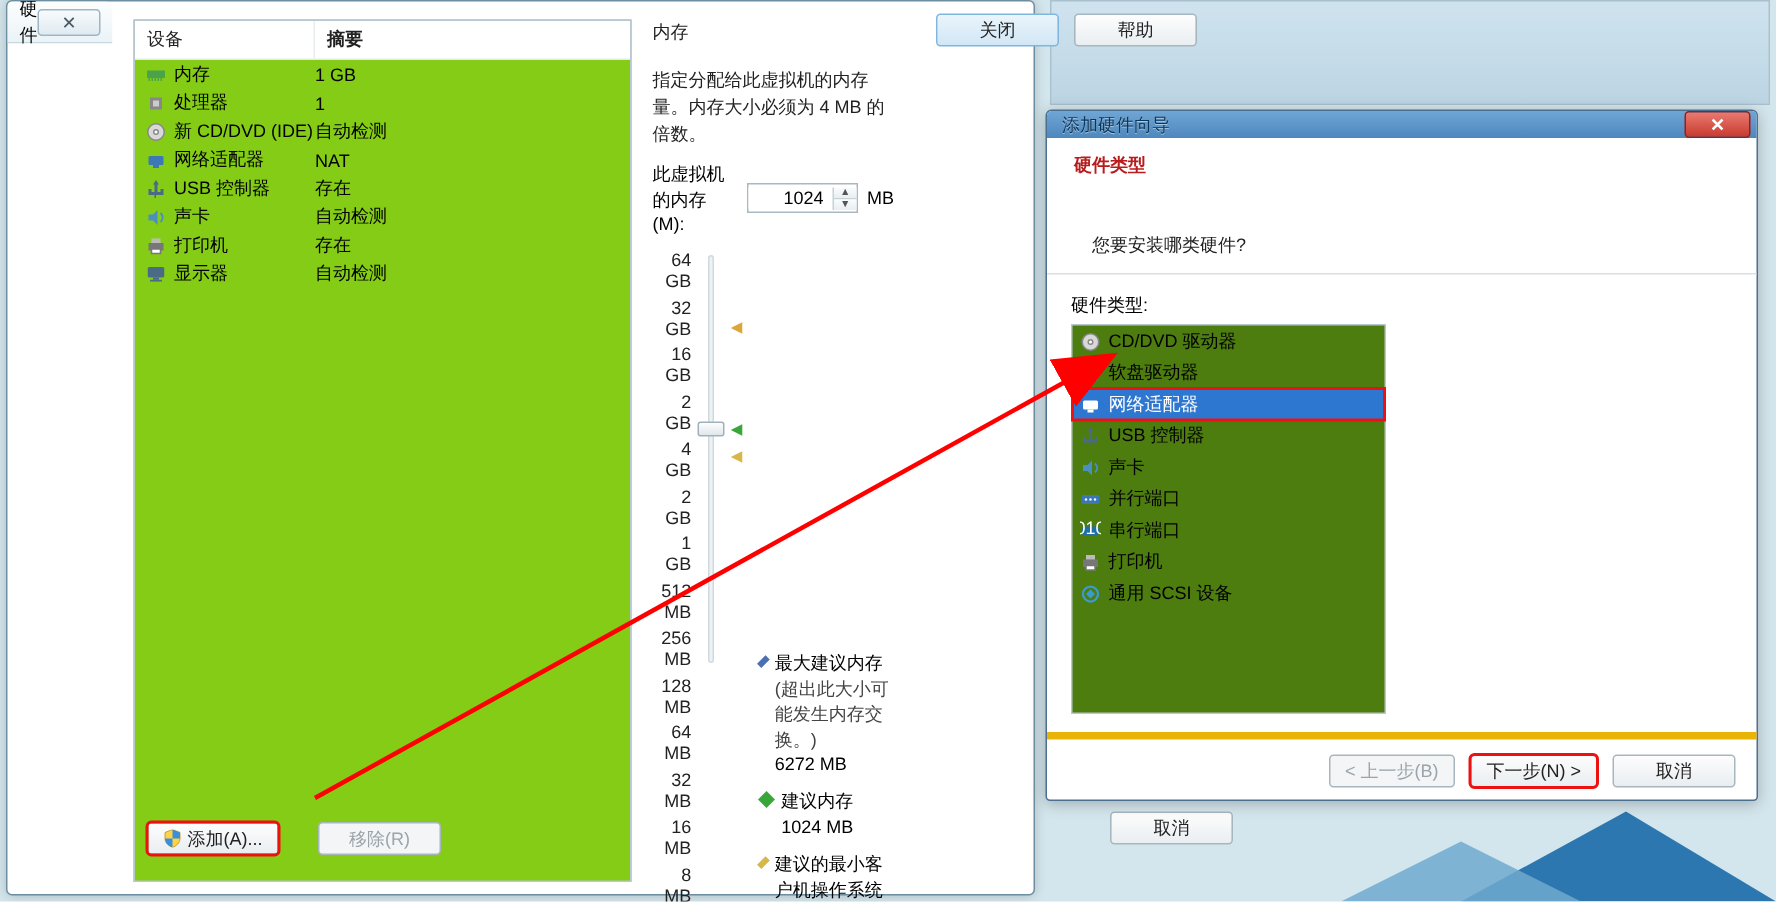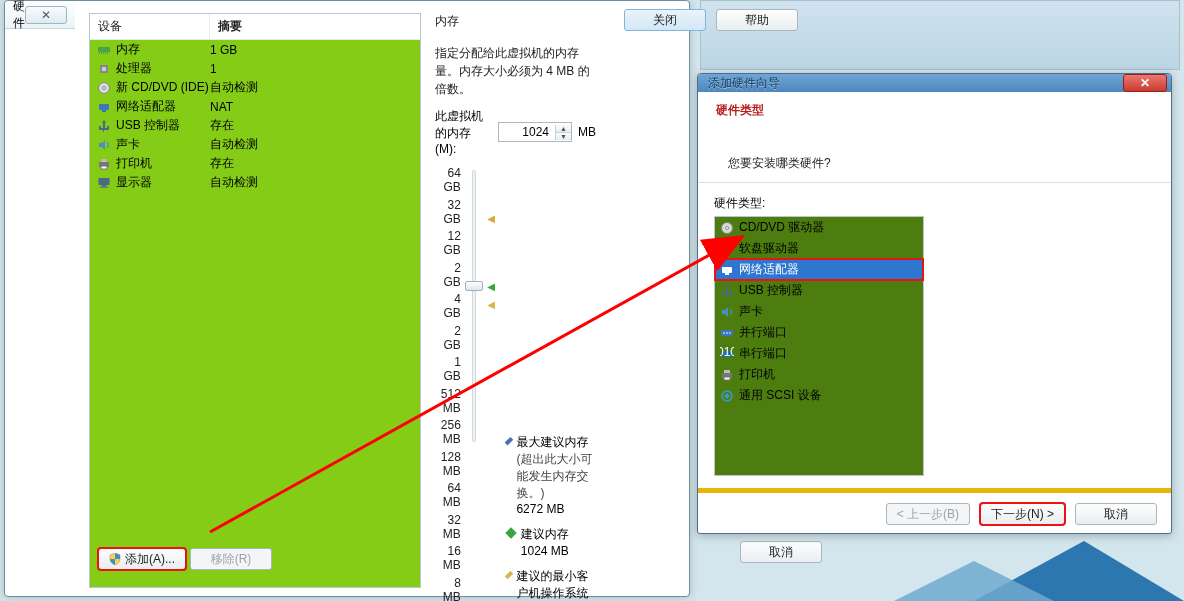--- a/index.html
+++ b/index.html
@@ -31,21 +31,21 @@
   }
   .hw-table-head { display:flex; background:#fff; border-bottom:1px solid #e4e9ec; }
   .hw-col { padding:4px 8px; font-weight:normal; color:#222; }
   .hw-col.dev { width:120px; border-right:1px solid #e8edf0;}
   .hw-col.sum { flex:1;font-weight:bold; }
   .hw-rows { flex:1; }
   .hw-row { display:flex; align-items:center; padding:1px 6px; white-space:nowrap; }
   .hw-row .ic { width:16px; height:14px; margin-right:4px; display:inline-flex; align-items:center; justify-content:center; }
   .hw-dev { width:114px; display:flex; align-items:center; }
   .hw-sum { flex:1; }
-  .hw-btnrow { display:flex; gap:4px; padding:6px 8px 0 8px; }
+  .hw-btnrow { display:flex; gap:26px; padding:6px 8px 0 8px; }
   .btn {
     min-width:82px; height:22px; border:1px solid #a8b7bf; border-radius:3px;
     background:linear-gradient(#fdfdfd,#e9eef1); display:inline-flex; align-items:center; justify-content:center;
     cursor:pointer; padding:0 10px; color:#222;
   }
   .btn.disabled { color:#9aa4aa; background:#f3f5f6; cursor:default; }
   .btn.blue { background:linear-gradient(#eaf4fb,#d2e7f6); border-color:#7fb6dd; }
   .btn .shield { width:12px;height:12px; margin-right:4px; }
   .red-frame { outline:2px solid #e11; outline-offset:-1px; }
 
@@ -285,21 +285,21 @@
             <div>▼</div>
           </span>
         </span>
         <span>MB</span>
       </div>
 
       <div class="slider-area">
         <div class="ticks" id="ticks">
             <div>64 GB</div>
             <div>32 GB</div>
-            <div>12 GB</div>
+            <div>16 GB</div>
             <div>2 GB</div>
             <div>4 GB</div>
             <div>2 GB</div>
             <div>1 GB</div>
             <div>512 MB</div>
             <div>256 MB</div>
             <div>128 MB</div>
             <div>64 MB</div>
             <div>32 MB</div>
             <div>16 MB</div>

